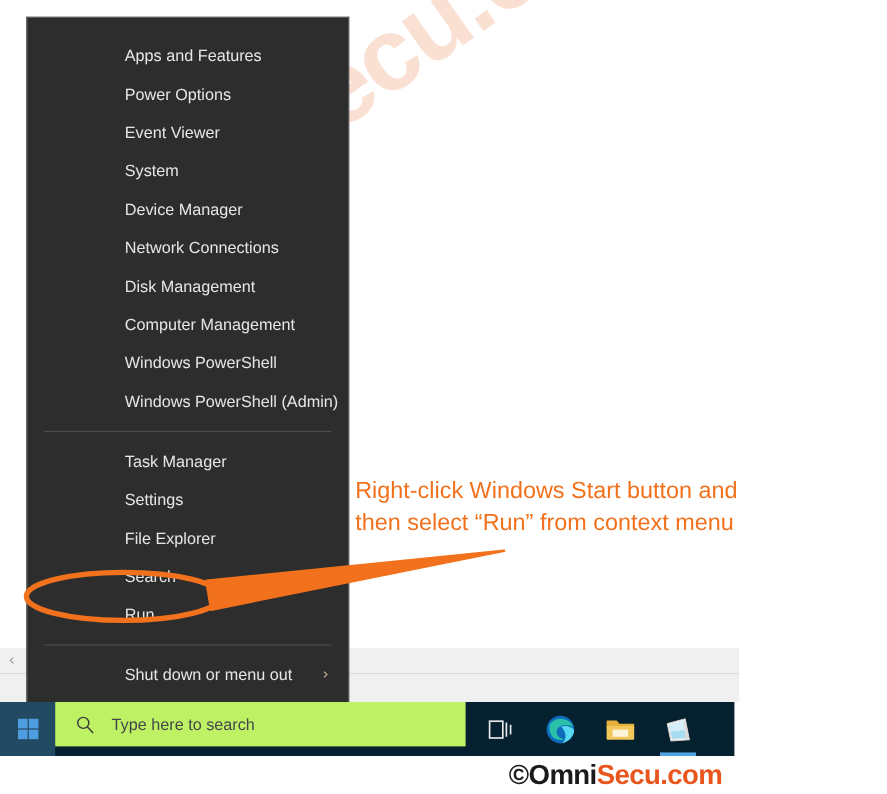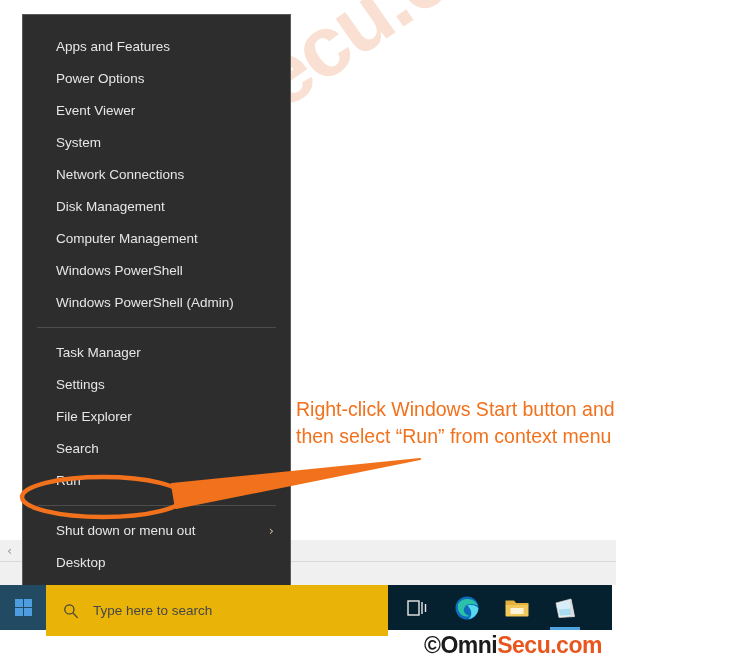--- a/index.html
+++ b/index.html
@@ -95,20 +95,21 @@
   }
   .menu-item {
     position: relative;
     height: 32px;
     line-height: 32px;
     padding-left: 33px;
     color: #e6e6e6;
     font-size: 13.5px;
     font-family: "Liberation Sans", sans-serif;
     white-space: nowrap;
+    margin-left: 48px;
   }
   .menu-item .submenu-arrow {
     position: absolute;
     right: 16px;
     top: 0;
     color: #c8b698;
     font-size: 13px;
     font-family: "DejaVu Sans", sans-serif;
   }
   .menu-sep {
@@ -166,22 +167,22 @@
     grid-template-rows: 8px 8px;
     gap: 1px;
   }
   #win-logo span { background: #4d9de0; display: block; }
 
   #search-box {
     position: absolute;
     left: 46px;
     top: 0;
     width: 342px;
-    height: 51px;
-    background: #eab308;
+    height: 37px;
+    background: #bef264;
     display: flex;
     align-items: center;
   }
   #search-icon {
     margin-left: 17px;
     margin-right: 14px;
     width: 16px;
     height: 16px;
     flex: none;
   }
@@ -241,20 +242,21 @@
   <div id="watermark-diagonal">
     <span class="wm-a">Omni</span><span class="wm-b">Secu.com</span>
   </div>
 </div>
 
 <div id="context-menu">
     <div class="menu-item"><span>Apps and Features</span></div>
     <div class="menu-item"><span>Power Options</span></div>
     <div class="menu-item"><span>Event Viewer</span></div>
     <div class="menu-item"><span>System</span></div>
+    <div class="menu-item"><span>Device Manager</span></div>
     <div class="menu-item"><span>Network Connections</span></div>
     <div class="menu-item"><span>Disk Management</span></div>
     <div class="menu-item"><span>Computer Management</span></div>
     <div class="menu-item"><span>Windows PowerShell</span></div>
     <div class="menu-item"><span>Windows PowerShell (Admin)</span></div>
     <div class="menu-sep"></div>
     <div class="menu-item"><span>Task Manager</span></div>
     <div class="menu-item"><span>Settings</span></div>
     <div class="menu-item"><span>File Explorer</span></div>
     <div class="menu-item"><span>Search</span></div>

